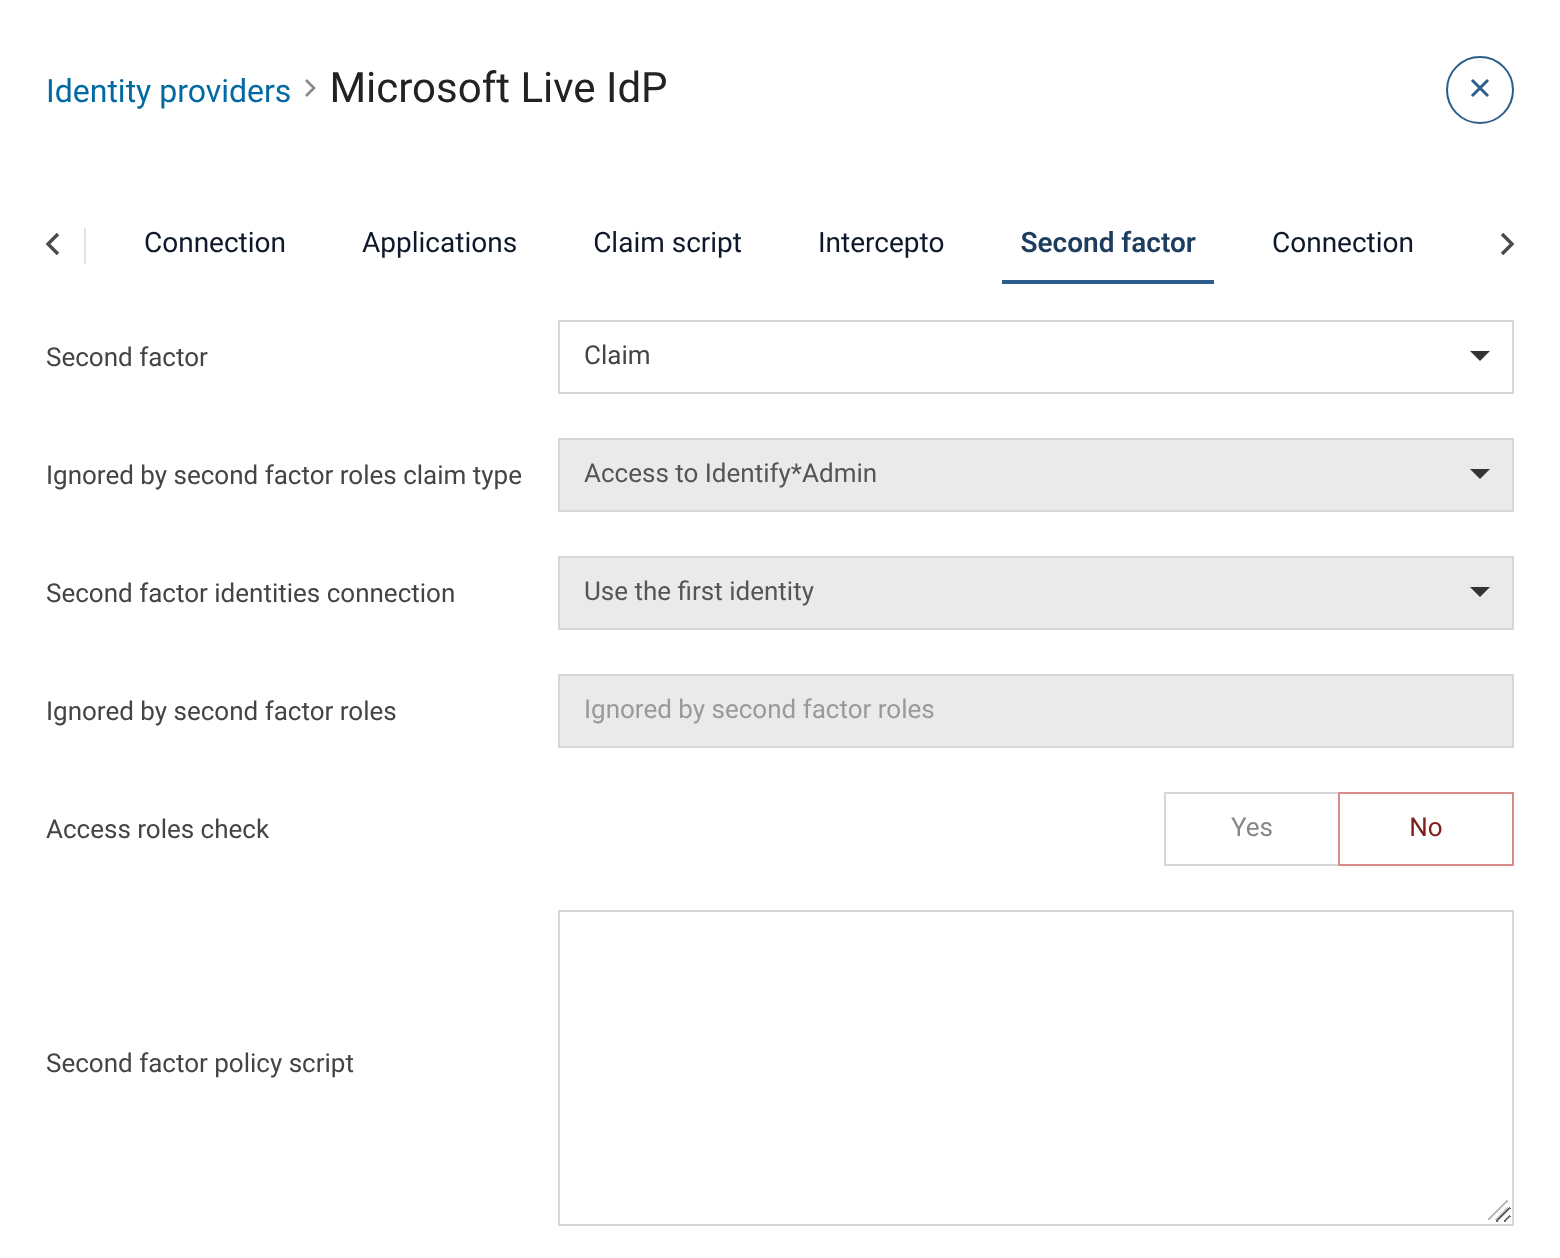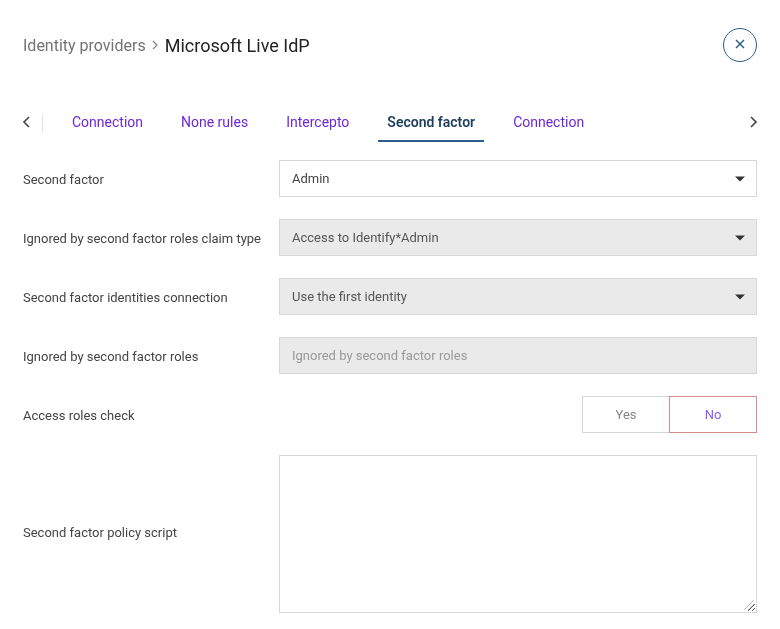--- a/index.html
+++ b/index.html
@@ -17,30 +17,30 @@
       justify-content: space-between;
       padding: 28px 23px 18px 23px;
     }
     .breadcrumb {
       display: flex;
       align-items: center;
       gap: 6px;
       font-size: 16px;
     }
     .breadcrumb-link {
-      color: #737373;
+      color: #0369a1;
       cursor: pointer;
     }
     .breadcrumb-sep {
       color: #888;
       font-size: 14px;
     }
     .breadcrumb-current {
       color: #222;
-      font-size: 18px;
+      font-size: 21px;
     }
     .close-btn {
       width: 34px;
       height: 34px;
       border: 1.5px solid #2b5e8a;
       border-radius: 50%;
       background: #fff;
       display: flex;
       align-items: center;
       justify-content: center;
@@ -69,21 +69,21 @@
       flex: 1;
       display: flex;
       align-items: center;
       gap: 0;
       overflow: hidden;
       padding: 0 10px;
     }
     .tab {
       padding: 10px 19px 12px 19px;
       font-size: 14px;
-      color: #6d28d9;
+      color: #0f172a;
       cursor: pointer;
       white-space: nowrap;
       position: relative;
     }
     .tab.active {
       color: #1d3d5e;
       font-weight: 600;
     }
     .tab.active::after {
       content: "";
@@ -155,21 +155,21 @@
       background: #fff;
       font-size: 13px;
       color: #888;
       display: flex;
       align-items: center;
       justify-content: center;
       cursor: pointer;
     }
     .toggle-btn.selected {
       border-color: #d98a8a;
-      color: #8b5cf6;
+      color: #7f1d1d;
     }
     .toggle-btn + .toggle-btn { margin-left: -1px; }
     .textarea {
       width: 100%;
       height: 158px;
       border: 1px solid #d7d7d7;
       background: #fff;
       resize: both;
       overflow: auto;
       position: relative;
@@ -212,41 +212,42 @@
   <div class="tab-scroll-btn">
     <span>
       <svg width="10" height="14" viewBox="0 0 10 14">
           <path d="M7 2 L2 7 L7 12" stroke-width="1.7" fill="none"></path>
         </svg>
     </span>
   </div>
   <span class="vdiv"></span>
   <div class="tabs">
     <div class="tab">Connection</div>
-    <div class="tab">None rules</div>
+    <div class="tab">Applications</div>
+    <div class="tab">Claim script</div>
     <div class="tab">Intercepto</div>
     <div class="tab active">Second factor</div>
     <div class="tab">Connection</div>
   </div>
   <div class="tab-scroll-btn">
     <span>
       <svg width="10" height="14" viewBox="0 0 10 14">
           <path d="M3 2 L8 7 L3 12" stroke-width="1.7" fill="none"></path>
         </svg>
     </span>
   </div>
 </div>
 
 <div class="form">
 
   <div class="row">
     <div class="label">Second factor</div>
     <div class="control">
       <div class="select">
-        <span>Admin</span>
+        <span>Claim</span>
         <span class="caret">
           <svg width="12" height="8" viewBox="0 0 12 8">
               <path d="M1 1 L6 6 L11 1"></path>
             </svg>
         </span>
       </div>
     </div>
   </div>
 
   <div class="row">

